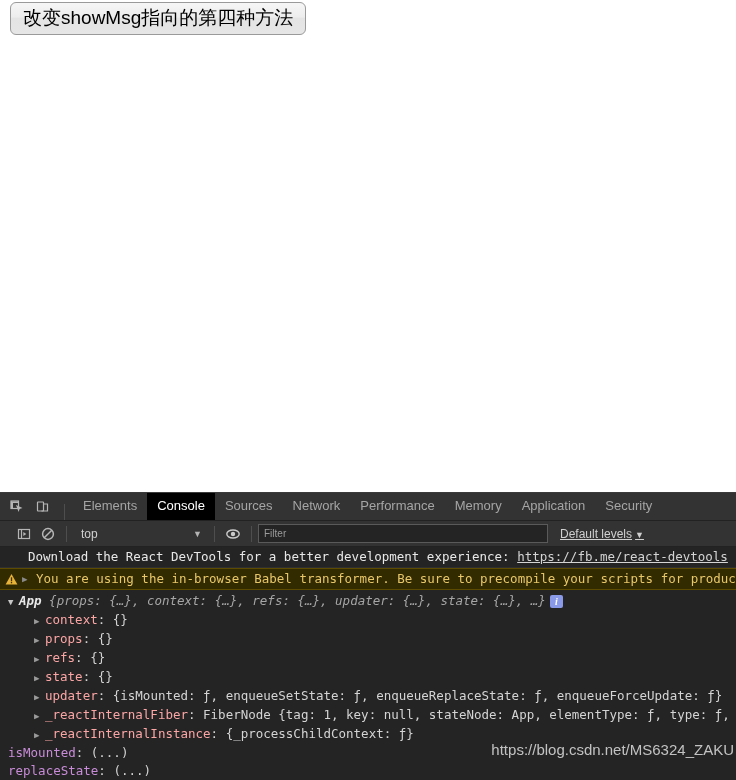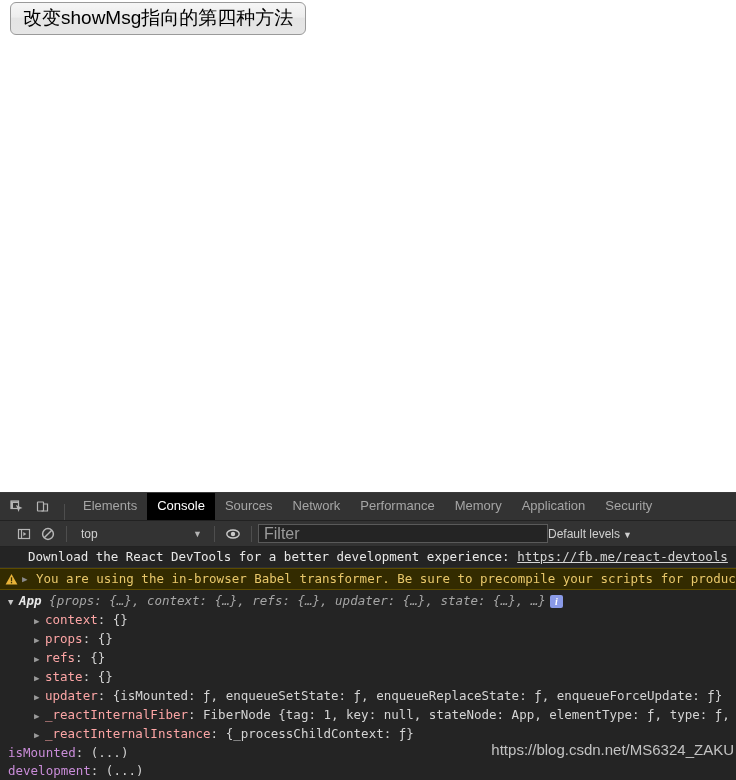--- a/index.html
+++ b/index.html
@@ -149,33 +149,35 @@
     transform: translateY(-50%);
     color: #b4b4b4;
     font-size: 9px;
   }
   .cb-filter {
     width: 290px;
     height: 19px;
     background: #242424;
     border: 1px solid #5a5a5a;
     color: #c8c8c8;
-    font-size: 16px;
+    font-size: 10px;
     font-family: "Liberation Sans", sans-serif;
     padding: 0 5px;
     outline: none;
     flex: none;
   }
   .cb-filter::placeholder { color: #9b9b9b; opacity: 1; }
   .cb-levels {
     color: #d0d0d0;
     font-size: 12px;
+    margin-left: 12px;
     cursor: pointer;
     white-space: nowrap;
     flex: none;
+    text-decoration: underline;
   }
   .cb-levels .caret { font-size: 9px; margin-left: 3px; }
 
   
   .dt-console {
     background: #242424;
     font-family: "DejaVu Sans Mono", "Liberation Mono", monospace;
     font-size: 12.5px;
     position: relative;
     height: 235px;
@@ -396,21 +398,21 @@
 
         <div class="obj-row child">
           <span class="arrow">▶</span><span class="prop">_reactInternalInstance</span><span class="punct">: </span><span class="punct">{_processChildContext: ƒ}</span>
         </div>
 
         <div class="obj-row child2">
           <span class="prop-d">isMounted</span><span class="punct">: </span><span class="punct">(...)</span>
         </div>
 
         <div class="obj-row child2">
-          <span class="prop-d">development</span><span class="punct">: </span><span class="punct">(...)</span>
+          <span class="prop-d">replaceState</span><span class="punct">: </span><span class="punct">(...)</span>
         </div>
 
       </div>
 
       <div class="watermark">https://blog.csdn.net/MS6324_ZAKU</div>
     </div>
 
   </div>
 </div>
 

